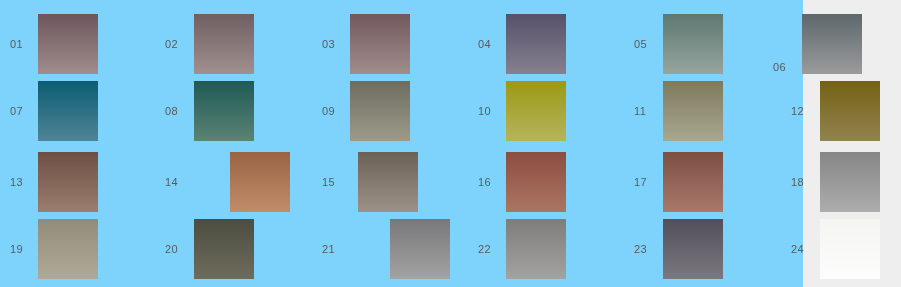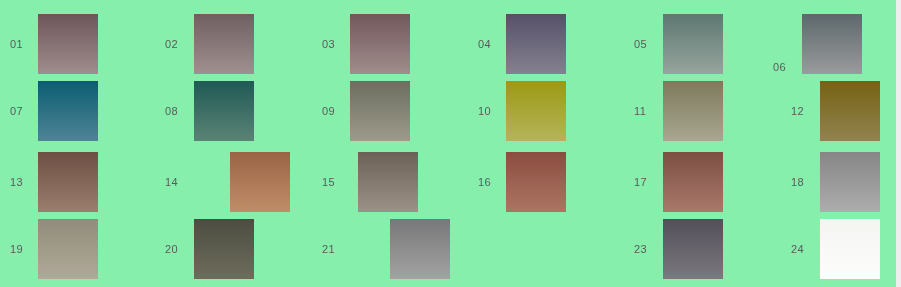--- a/index.html
+++ b/index.html
@@ -10,23 +10,23 @@
   body {
     width: 901px;
     height: 287px;
     overflow: hidden;
     background: #eeeeee;
     font-family: "Liberation Sans", sans-serif;
     -webkit-font-smoothing: antialiased;
   }
   #palette-board {
     position: relative;
-    width: 896px;
+    width: 803px;
     height: 287px;
-    background: #86efac;
+    background: #7dd3fc;
   }
   .swatch-cell {
     position: absolute;
     display: flex;
     flex-direction: row;
     align-items: center;
     height: 60px;
   }
   .swatch-label {
     width: 30px;
@@ -127,20 +127,24 @@
       <span class="swatch-chip" style="left: 28px; margin-left: -2px; background: linear-gradient(rgb(145, 140, 123) 0%, rgb(176, 169, 153) 100%);"></span>
     </div>
     <div class="swatch-cell" style="left: 165px; top: 219px;">
       <span class="swatch-label">20</span>
       <span class="swatch-chip" style="left: 29px; margin-left: -1px; background: linear-gradient(rgb(76, 77, 65) 0%, rgb(110, 108, 92) 100%);"></span>
     </div>
     <div class="swatch-cell" style="left: 322px; top: 219px; gap: 40px;">
       <span class="swatch-label">21</span>
       <span class="swatch-chip" style="left: 28px; margin-left: -2px; background: linear-gradient(rgb(120, 120, 122) 0%, rgb(163, 163, 163) 100%);"></span>
     </div>
+    <div class="swatch-cell" style="left: 478px; top: 219px;">
+      <span class="swatch-label">22</span>
+      <span class="swatch-chip" style="left: 28px; margin-left: -2px; background: linear-gradient(rgb(126, 125, 124) 0%, rgb(165, 163, 160) 100%);"></span>
+    </div>
     <div class="swatch-cell" style="left: 634px; top: 219px;">
       <span class="swatch-label">23</span>
       <span class="swatch-chip" style="left: 29px; margin-left: -1px; background: linear-gradient(rgb(83, 79, 88) 0%, rgb(123, 120, 128) 100%);"></span>
     </div>
     <div class="swatch-cell" style="left: 791px; top: 219px;">
       <span class="swatch-label">24</span>
       <span class="swatch-chip" style="left: 29px; margin-left: -1px; background: linear-gradient(rgb(244, 244, 241) 0%, rgb(253, 253, 253) 100%);"></span>
     </div>
   </div>
 

